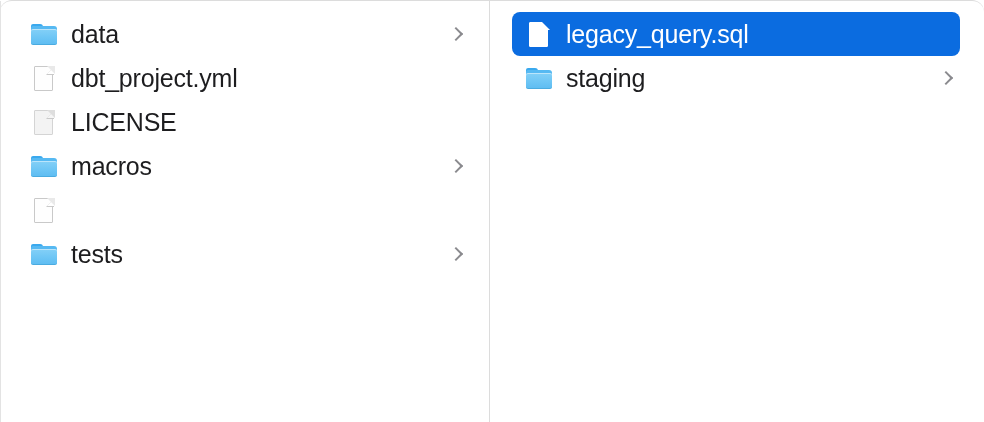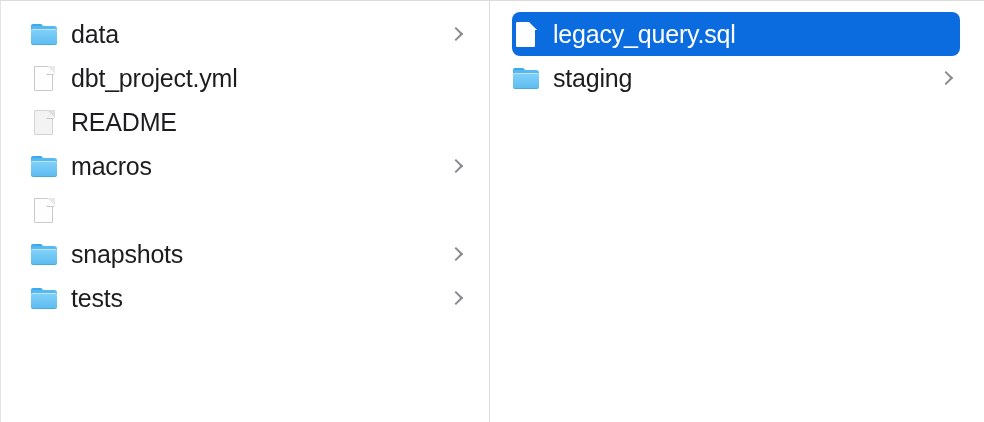--- a/index.html
+++ b/index.html
@@ -16,20 +16,21 @@
   }
 
   
   .finder-browser {
     position: relative;
     width: 984px;
     height: 422px;
     background: #ffffff;
     box-sizing: border-box;
     border-top: 1px solid #dcdcdc;
+    border-radius: 12px;
   }
   .finder-browser::before {       
     content: "";
     position: absolute;
     left: 0; top: 0; bottom: 0;
     width: 1px;
     background: #e3e3e3;
   }
 
   
@@ -59,20 +60,21 @@
     box-sizing: border-box;
     border-radius: 8px;
   }
   .column-parent .row {
     margin: 0 19px 0 20px;
     padding-left: 10px;
     padding-right: 8px;
   }
   .column-child .row {
     margin: 0 24px 0 22px;
+    padding-left: 13px;
     padding-right: 8px;
   }
 
   .row.selected-inactive {
     background: #d9d9d9;
   }
   .row.selected-active {
     background: #0b6ce0;
   }
 
@@ -227,48 +229,39 @@
         </span>
         <span class="label">dbt_project.yml</span>
         <span class="chevron hidden"></span>
       </div>
       <div class="row">
         <span class="icon icon-file plain">
           <span class="page"></span>
           <span class="corner-edge"></span>
           <span class="corner"></span>
         </span>
-        <span class="label">README</span>
+        <span class="label">LICENSE</span>
         <span class="chevron hidden"></span>
       </div>
       <div class="row">
         <span class="icon icon-folder">
           <span class="folder-tab"></span>
           <span class="folder-back"></span>
           <span class="folder-front"></span>
         </span>
         <span class="label">macros</span>
         <span class="chevron"></span>
       </div>
       <div class="row">
         <span class="icon icon-file">
           <span class="page"></span>
           <span class="corner-edge"></span>
           <span class="corner"></span>
         </span>
         <span class="chevron hidden"></span>
-      </div>
-      <div class="row">
-        <span class="icon icon-folder">
-          <span class="folder-tab"></span>
-          <span class="folder-back"></span>
-          <span class="folder-front"></span>
-        </span>
-        <span class="label">snapshots</span>
-        <span class="chevron"></span>
       </div>
       <div class="row">
         <span class="icon icon-folder">
           <span class="folder-tab"></span>
           <span class="folder-back"></span>
           <span class="folder-front"></span>
         </span>
         <span class="label">tests</span>
         <span class="chevron"></span>
       </div>

